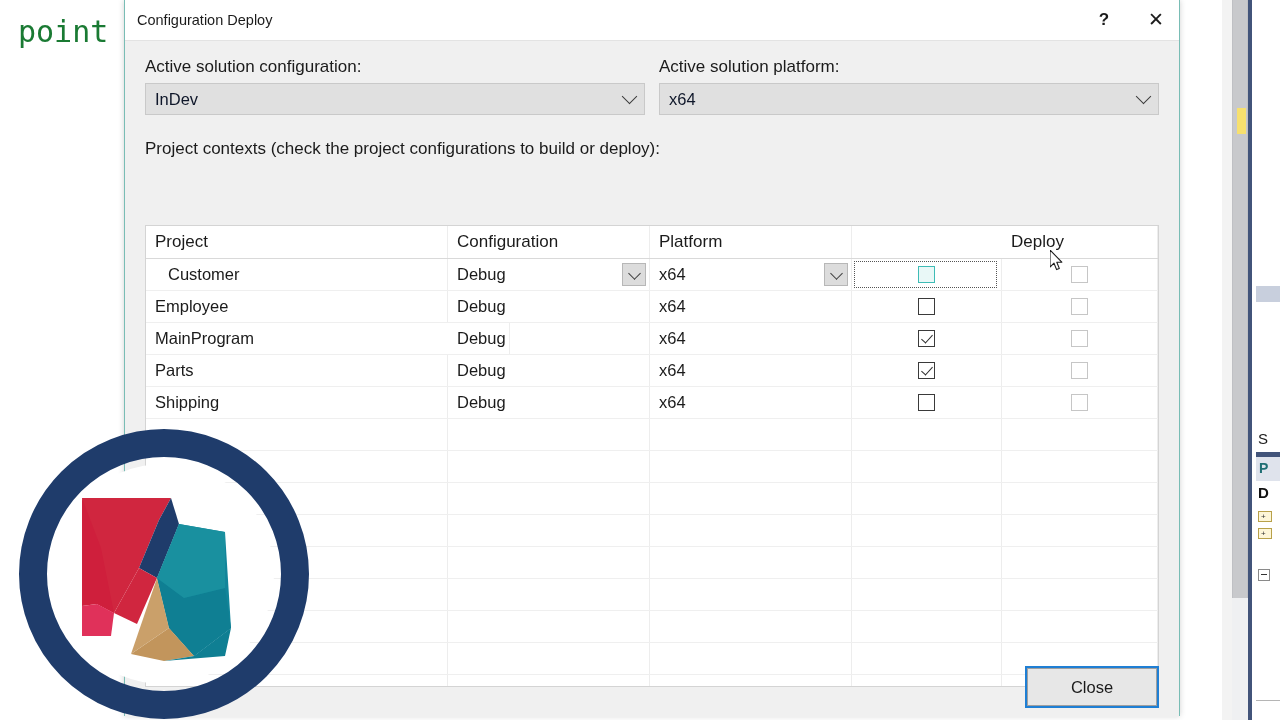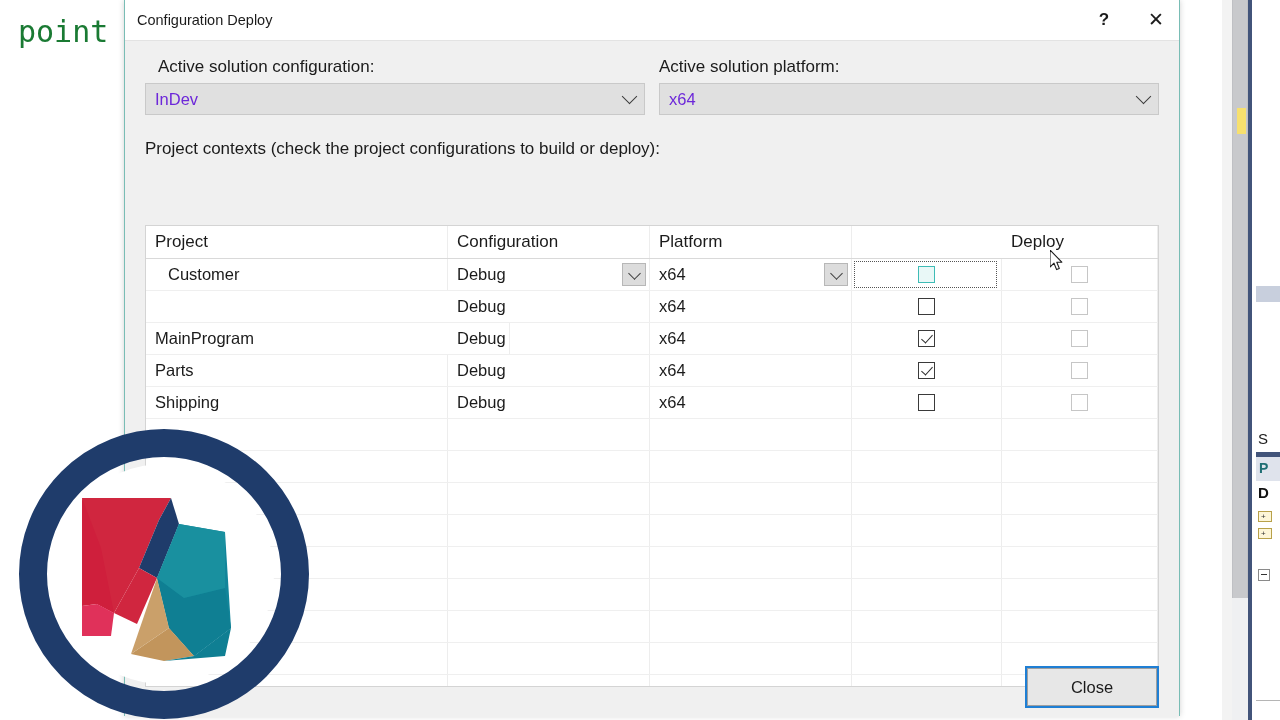--- a/index.html
+++ b/index.html
@@ -126,21 +126,21 @@
     height: 32px;
     background: #e0e0e0;
     border: 1px solid #c9c9c9;
     box-sizing: border-box;
     display: flex; align-items: center;
   }
   .combo-value {
     position: absolute;
     left: 9px;
     font-size: 16.5px;
-    color: #6d28d9;
+    color: #0f172a;
   }
   .combo-arrow {
     position: absolute;
     right: 8px; top: 50%;
     transform: translateY(-50%);
     width: 13px; height: 8px;
   }
   .chev {
     display:block; width: 10px; height: 10px;
     border-right: 1.6px solid #3b3b3b;
@@ -302,21 +302,21 @@
   <div class="dialog">
 
     <div class="dlg-titlebar">
       <div class="dlg-title">Configuration Deploy</div>
       <div class="dlg-btn dlg-help">?</div>
       <div class="dlg-btn dlg-close">✕</div>
     </div>
 
     <div class="dlg-body">
 
-      <div class="field-label" style="left:33px; top:16px;">Active solution configuration:</div>
+      <div class="field-label" style="left:20px; top:16px;">Active solution configuration:</div>
       <div class="combo" style="left:20px; top:42px; width:500px;">
         <span class="combo-value">InDev</span>
         <span class="combo-arrow">
             <i class="chev"></i>
           </span>
       </div>
 
       <div class="field-label" style="left:534px; top:16px;">Active solution platform:</div>
       <div class="combo" style="left:534px; top:42px; width:500px;">
         <span class="combo-value">x64</span>
@@ -353,20 +353,23 @@
               </div>
               <div class="gr-cell center" style="left: 706px; width: 150px;">
                 <div class="checkbox hot"></div>
                 <div class="focus-rect"></div>
               </div>
               <div class="gr-cell center" style="left: 856px; width: 156px;">
                 <div class="checkbox disabled"></div>
               </div>
             </div>
             <div class="grid-row">
+              <div class="gr-cell" style="left: 0px; width: 302px;">
+                <span>Employee</span>
+              </div>
               <div class="gr-cell" style="left: 302px; width: 202px;">
                 <span>Debug</span>
               </div>
               <div class="gr-cell" style="left: 504px; width: 202px;">
                 <span>x64</span>
               </div>
               <div class="gr-cell center" style="left: 706px; width: 150px;">
                 <div class="checkbox"></div>
               </div>
               <div class="gr-cell center" style="left: 856px; width: 156px;">

